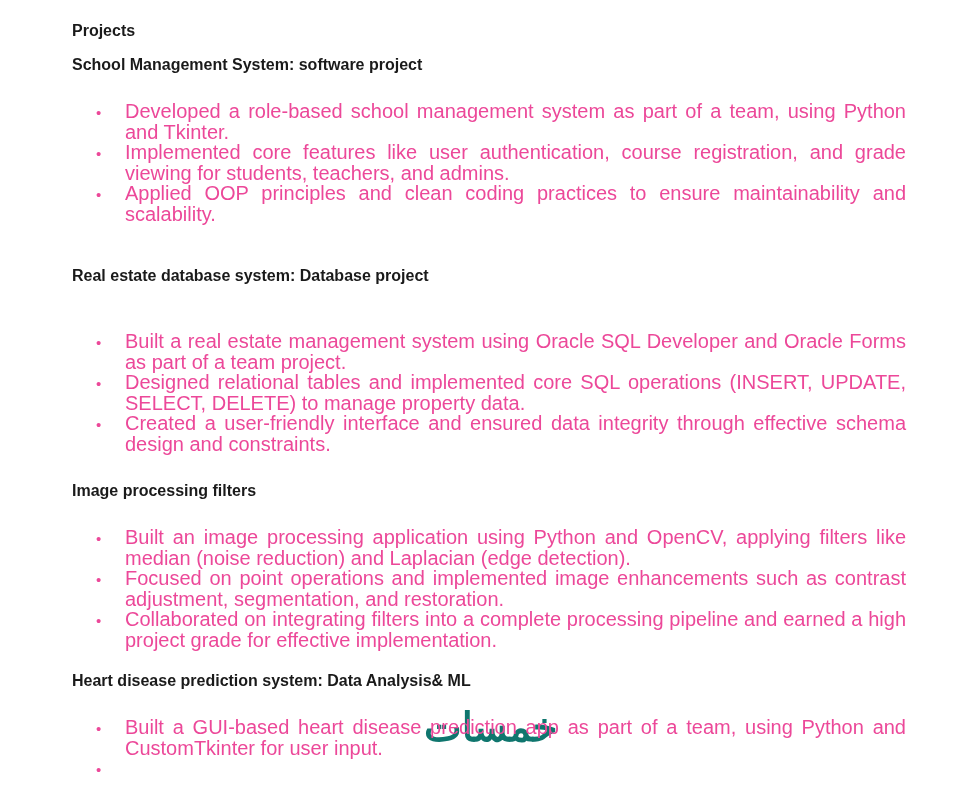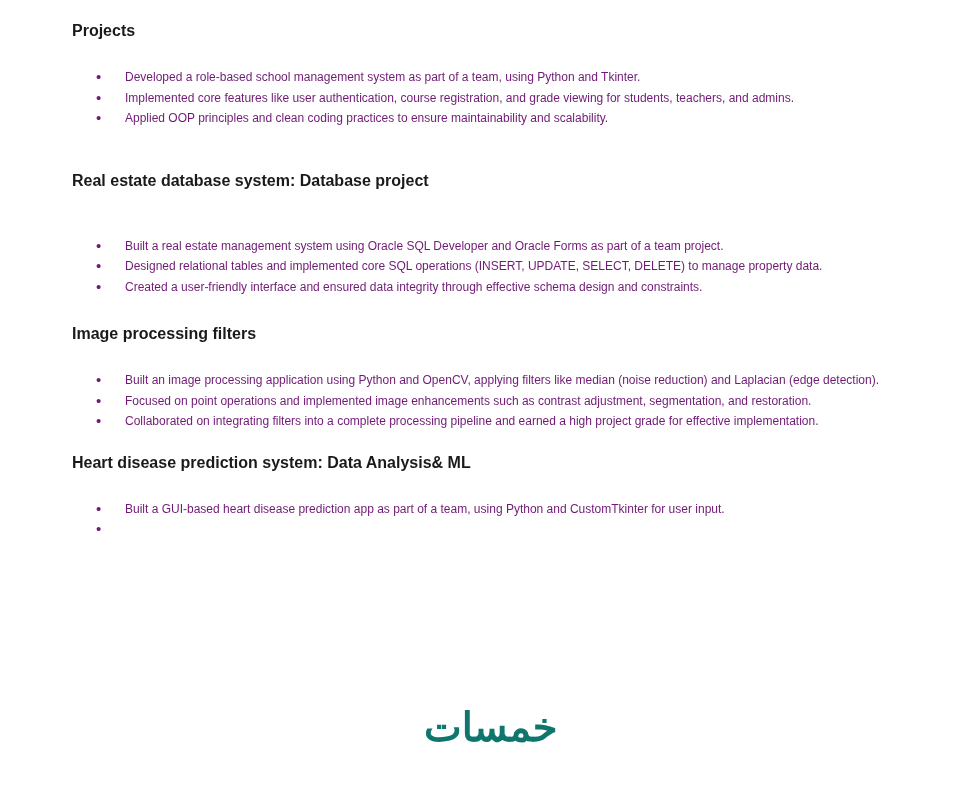--- a/index.html
+++ b/index.html
@@ -43,24 +43,24 @@
   section.s4 { margin-top: 22px; }
   ul.bullet-list {
     list-style: none;
     margin: 28px 0 0 0;
     padding: 0;
   }
   section.s2 ul.bullet-list { margin-top: 47px; }
   ul.bullet-list li {
     position: relative;
     padding-left: 53px;
-    font-size: 12px;
+    font-size: 20px;
     line-height: 20.5px;
     text-align: justify;
-    color: #701a75;
+    color: #ec4899;
   }
   .bullet {
     position: absolute;
     left: 24px;
     top: 0;
     width: 12px;
     text-align: left;
   }
   .bullet::before {
     content: "\2022";
@@ -84,20 +84,21 @@
 
 <div class="page">
 
   <div class="watermark">خمسات</div>
 
   <div class="content">
 
     <h1 class="doc-title">Projects</h1>
 
     <section class="proj-section s1">
+      <h2 class="section-heading">School Management System: software project</h2>
       <ul class="bullet-list">
         <li>
           <span class="bullet"></span>
           <span>Developed a role-based school management system as part of a team, using Python and Tkinter.</span>
         </li>
         <li>
           <span class="bullet"></span>
           <span>Implemented core features like user authentication, course registration, and grade viewing for students, teachers, and admins.</span>
         </li>
         <li>

